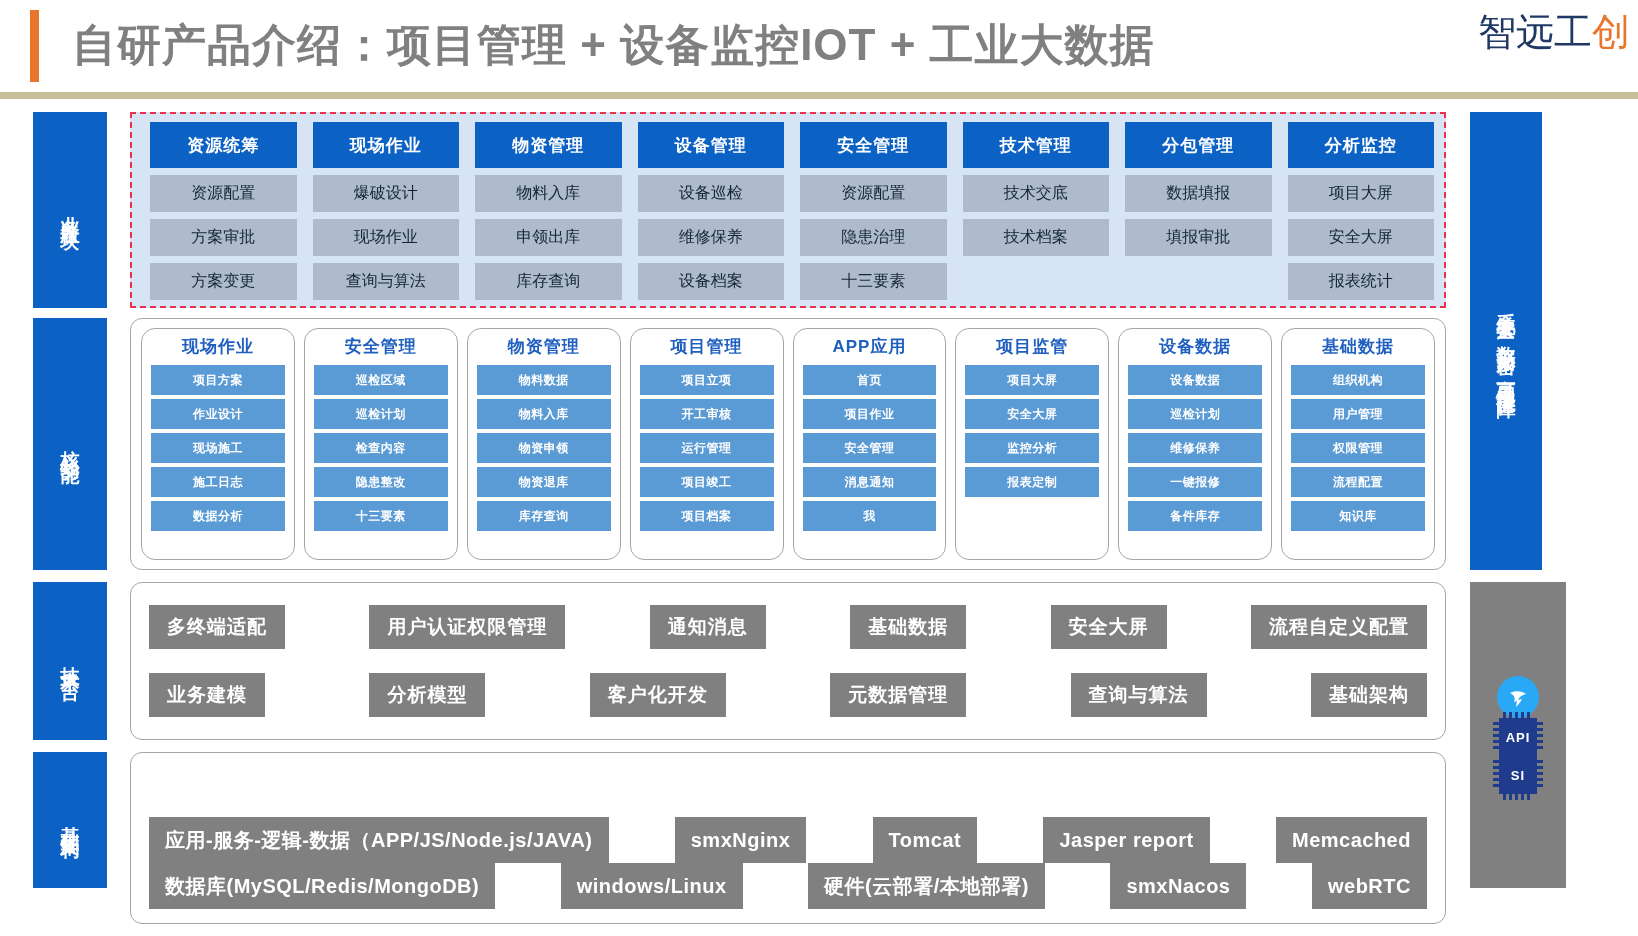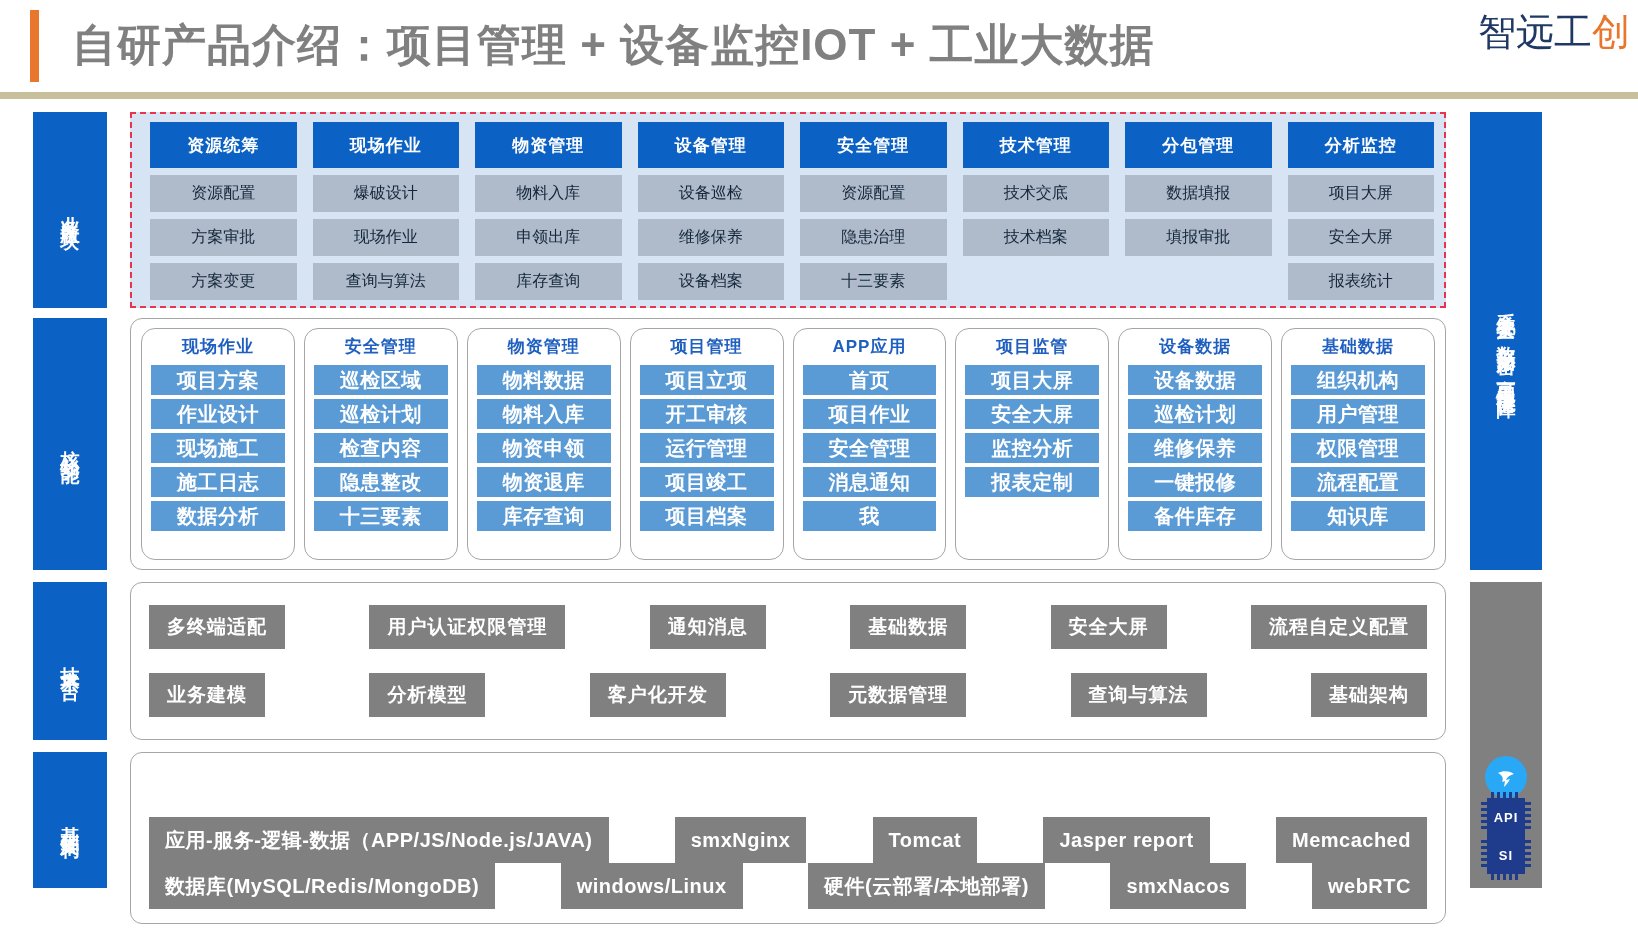--- a/index.html
+++ b/index.html
@@ -50,24 +50,24 @@
   
   .rail-right {
     position:absolute; left:1470px; top:112px; width:72px; height:458px;
     background:#0B61C4; color:#fff;
     display:flex; align-items:center; justify-content:center;
     writing-mode:vertical-rl; text-orientation:upright;
     font-size:19px; font-weight:700; letter-spacing:3px; text-align:center;
     line-height:34px;
   }
   .rail-icons {
-    position:absolute; left:1470px; top:582px; width:72px; height:306px;
+    position:absolute; left:1470px; top:582px; width:96px; height:306px;
     background:#808080;
     display:flex; flex-direction:column; align-items:center;
-    justify-content:flex-end; padding:14px 0;
+    justify-content:center; padding:14px 0;
   }
   .icon-dingtalk {
     width:42px; height:42px; border-radius:50%; background:#29A8F5;
     display:flex; align-items:center; justify-content:center;
   }
   .chip {
     position:relative; width:38px; height:38px; background:#1F3C8C;
     display:flex; align-items:center; justify-content:center;
     color:#fff; font-size:13px; font-weight:700; letter-spacing:1px;
   }
@@ -115,21 +115,21 @@
   }
   .core-card {
     border:1px solid #A6A6A6; border-radius:14px; background:#fff;
     padding:4px 9px 6px; display:flex; flex-direction:column; gap:4px;
   }
   .core-title {
     color:#1F5FBF; font-size:17px; font-weight:700; text-align:center;
     padding:2px 0 3px; letter-spacing:1px;
   }
   .core-item {
-    background:#5B9BD5; color:#fff; font-size:20px; font-weight:700;
+    background:#5B9BD5; color:#fff; font-size:12px; font-weight:700;
     height:30px; display:flex; align-items:center; justify-content:center;
     letter-spacing:.5px;
   }
 
   
   .tech-wrap {
     position:absolute; left:130px; top:582px; width:1316px; height:158px;
     background:#fff; border:1px solid #A6A6A6; border-radius:12px;
     padding:10px 18px; display:flex; flex-direction:column;
     justify-content:space-around;

